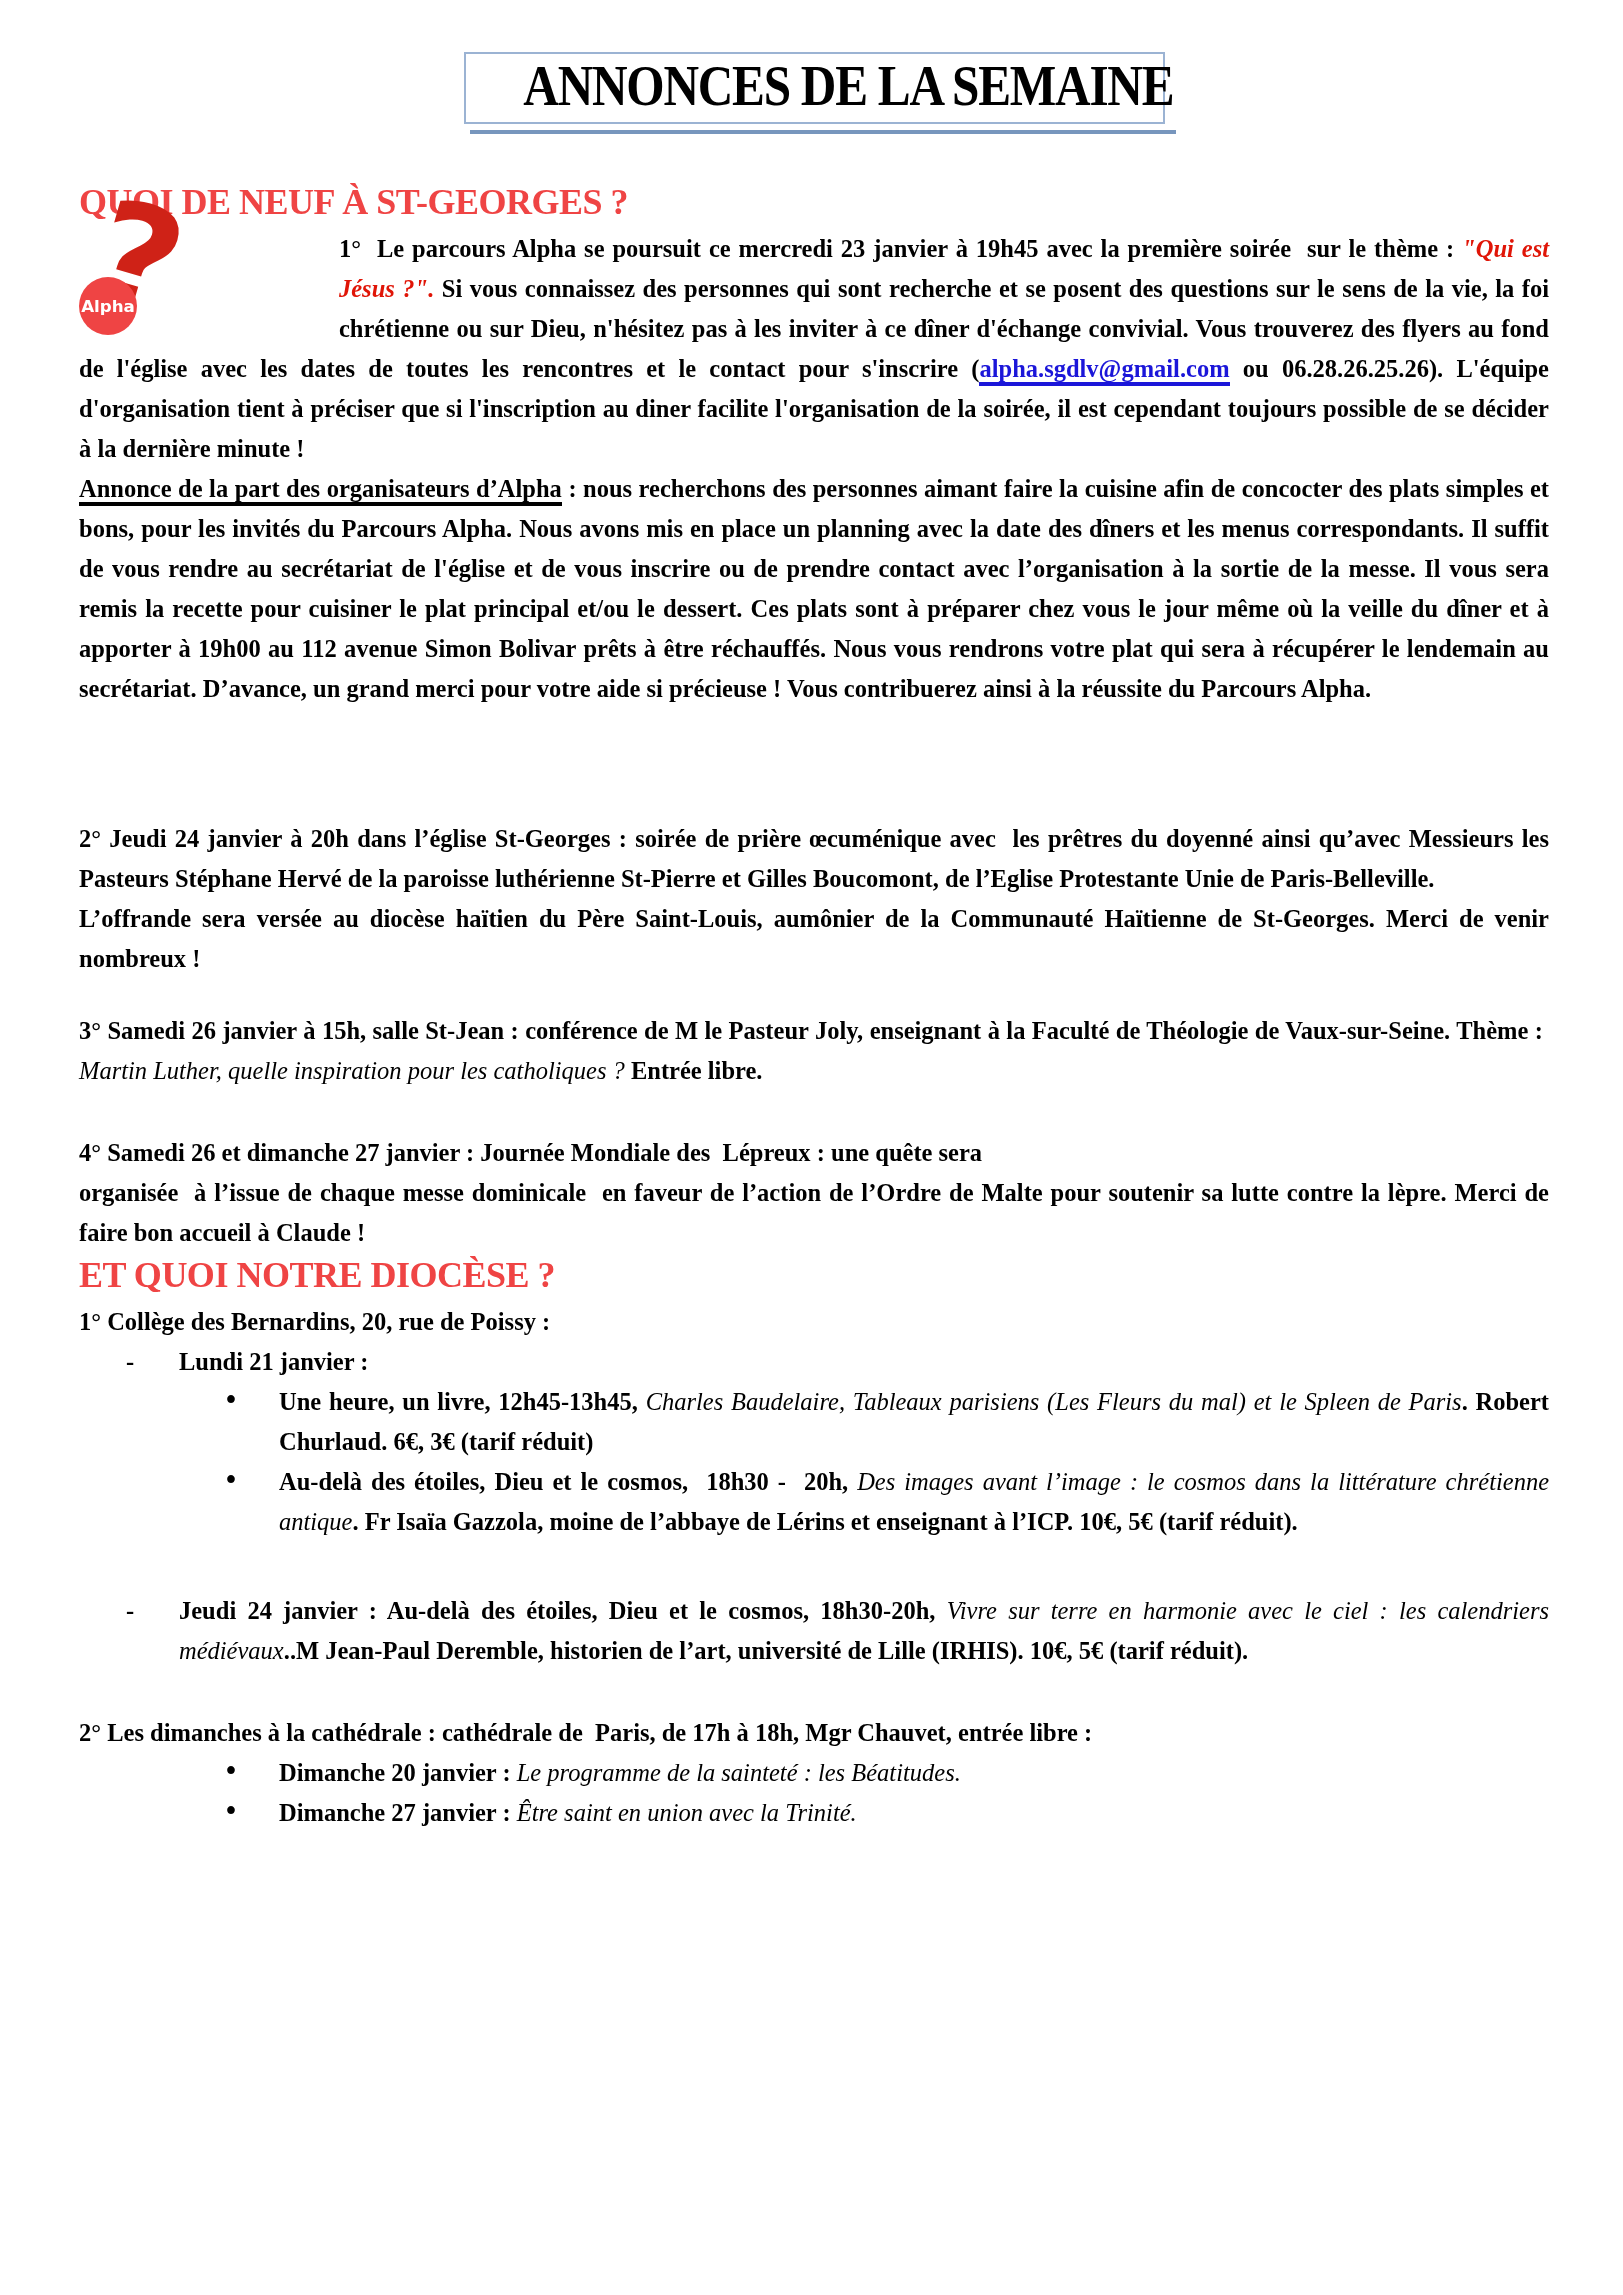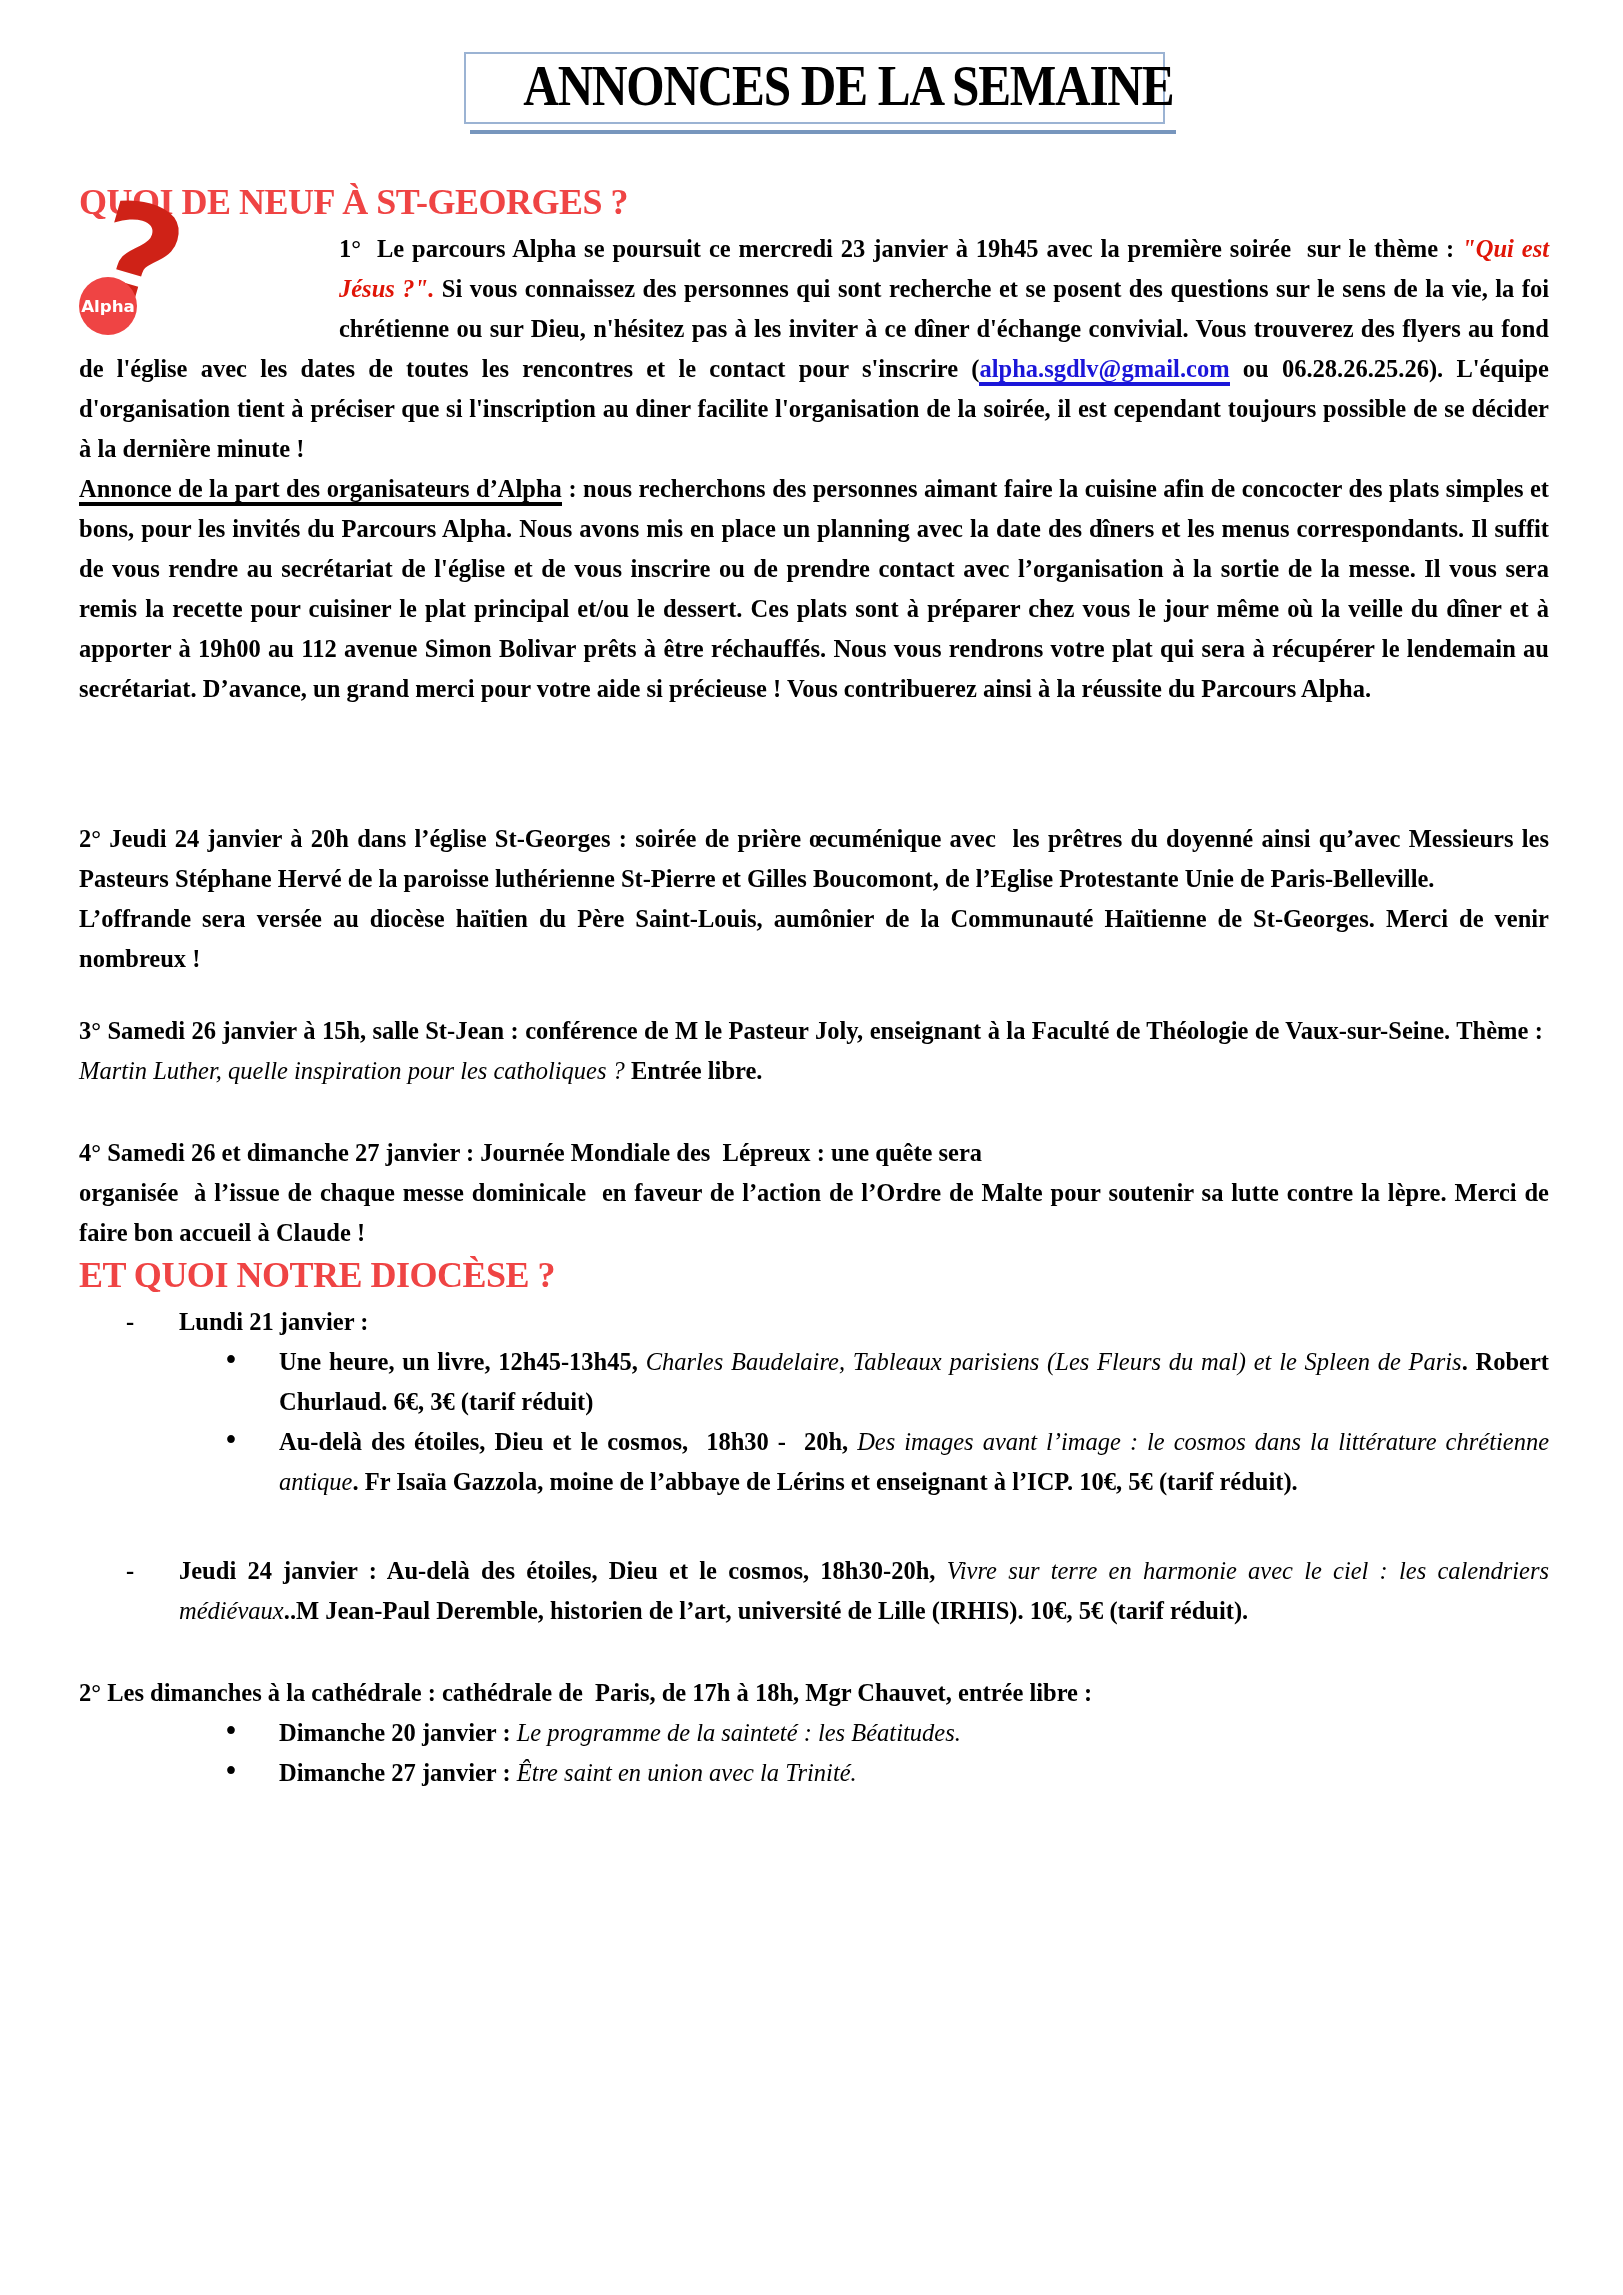--- a/index.html
+++ b/index.html
@@ -54,20 +54,21 @@
 
   <div class="para mt140"><span class="b">2° Jeudi 24 janvier à 20h dans l’église St-Georges : soirée de prière œcuménique avec&nbsp; les prêtres du doyenné ainsi qu’avec Messieurs les Pasteurs Stéphane Hervé de la paroisse luthérienne St-Pierre et Gilles Boucomont, de l’Eglise Protestante Unie de Paris-Belleville.</span></div>
   <div class="para"><span class="b">L’offrande sera versée au diocèse haïtien du Père Saint-Louis, aumônier de la Communauté Haïtienne de St-Georges. Merci de venir nombreux !</span></div>
 
   <div class="para mt105"><span class="b">3° Samedi 26 janvier à 15h, salle St-Jean : conférence de M le Pasteur Joly, enseignant à la Faculté de Théologie de Vaux-sur-Seine. Thème :&nbsp; </span><span class="it">Martin Luther, quelle inspiration pour les catholiques ? </span><span class="b">Entrée libre.</span></div>
 
   <div class="para mt85"><span class="b">4° Samedi 26 et dimanche 27 janvier : Journée Mondiale des&nbsp; Lépreux : une quête sera</span><br><span class="b">organisée&nbsp; à l’issue de chaque messe dominicale&nbsp; en faveur de l’action de l’Ordre de Malte pour soutenir sa lutte contre la lèpre. Merci de faire bon accueil à Claude !</span></div>
 
   <h2 class="green mt115">ET QUOI NOTRE DIOCÈSE ?</h2>
 
+  <div class="para"><span class="b">1° Collège des Bernardins, 20, rue de Poissy :</span></div>
 
   <div class="li l1"><span class="marker-dash">-</span><span class="b">Lundi 21 janvier :</span></div>
 
   <div class="li l2"><span class="marker-dot">•</span><span class="b">Une heure, un livre, 12h45-13h45, </span><span class="it">Charles Baudelaire, Tableaux parisiens (Les Fleurs du mal) et le Spleen de Paris</span><span class="b">. Robert Churlaud. 6€, 3€ (tarif réduit)</span></div>
 
   <div class="li l2"><span class="marker-dot">•</span><span class="b">Au-delà des étoiles, Dieu et le cosmos,&nbsp; 18h30 -&nbsp; 20h, </span><span class="it">Des images avant l’image : le cosmos dans la littérature chrétienne antique</span><span class="b">. Fr Isaïa Gazzola, moine de l’abbaye de Lérins et enseignant à l’ICP. 10€, 5€ (tarif réduit).</span></div>
 
   <div class="li l1 mt100"><span class="marker-dash">-</span><span class="b">Jeudi 24 janvier : Au-delà des étoiles, Dieu et le cosmos, 18h30-20h, </span><span class="it">Vivre sur terre en harmonie avec le ciel : les calendriers médiévaux</span><span class="b">..M Jean-Paul Deremble, historien de l’art, université de Lille (IRHIS). 10€, 5€ (tarif réduit).</span></div>
 
   <div class="para mt85"><span class="b">2° Les dimanches à la cathédrale : cathédrale de&nbsp; Paris, de 17h à 18h, Mgr Chauvet, entrée libre :</span></div>

